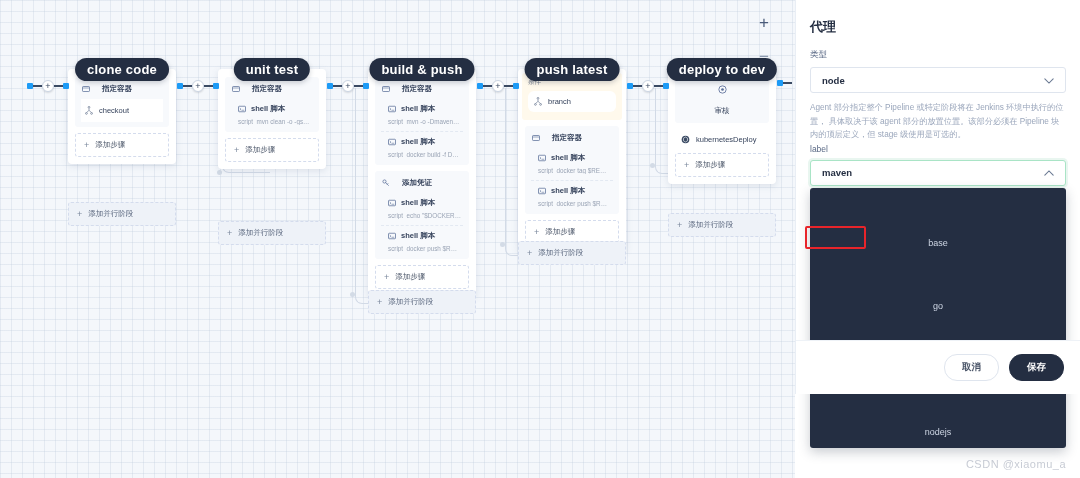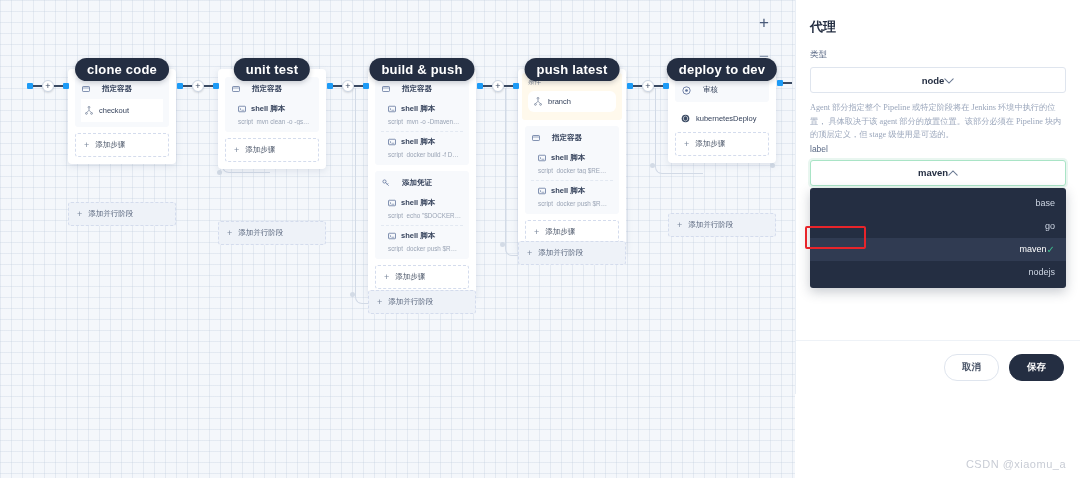--- a/index.html
+++ b/index.html
@@ -106,34 +106,34 @@
 
   
   .panel {
     position: relative; width: 285px; height: 394px; background: #fff;
     border-left: 1px solid #e9eef5; padding: 18px 14px 0; flex: 0 0 285px;
   }
   .panel-title { font-size: 13px; font-weight: 700; color: #242e42; margin-bottom: 13px; }
   .field-label { font-size: 8.5px; color: #5b6a86; margin-bottom: 6px; }
   .select-box {
     height: 26px; border: 1px solid #dfe5ee; border-radius: 3px; background: #fff;
-    display: flex; align-items: center; justify-content: center;
+    display: flex; align-items: center; justify-content: space-between;
     padding: 12px 11px; font-size: 9.5px; color: #242e42; font-weight: 700;
   }
   .select-box.active { border: 1px solid #a9e4c6; box-shadow: 0 0 0 2px rgba(85,188,138,.13); }
   .desc {
-    font-size: 8.2px; line-height: 1.65; color: #9aa6bb; margin: 8px 0 2px; font-family: Liberation Serif, serif;
+    font-size: 8.2px; line-height: 1.65; color: #9aa6bb; margin: 8px 0 2px;
   }
   .dropdown {
     background: #242e42; border-radius: 3px; margin-top: 2px; overflow: hidden;
     box-shadow: 0 4px 12px rgba(36,46,66,.25); padding: 4px 0;
   }
   .opt {
-    height: 23px; display: flex; align-items: center; justify-content: flex-end;
-    padding: 0 11px; font-size: 9px; color: #ced6e4;
+    height: 23px; display: flex; align-items: center; justify-content: center;
+    padding: 0 11px; font-size: 9px; color: #ced6e4; margin-top: 40px;
   }
   .opt.sel { background: #303b52; color: #fff; }
   .check { color: #3fbf8f; font-size: 10px; }
   .annot-box {
     position: absolute; border: 2px solid #e8242a; border-radius: 2px;
     pointer-events: none;
   }
   .footer {
     position: absolute; left: 0; bottom: 0; width: 100%;
     border-top: 1px solid #eef2f7; background: #fff;
@@ -446,21 +446,21 @@
       <div class="add-parallel" style="top:183px;">
         <span class="plus-sign">+</span>
         <span>添加并行阶段</span>
       </div>
     </div>
 
     <div class="stage-col" style="left:668px;top:58px;width:108px;">
       <div class="pill">deploy to dev</div>
       <div class="card">
         <div class="block" style="padding:7px 6px;margin-bottom:5px;">
-          <div class="block-hd" style="padding-bottom:0;font-weight:400;">
+          <div class="block-hd" style="padding-bottom:0;font-weight:400;flex-direction:column;">
             <span class="ic">
               <svg width="9" height="9" viewBox="0 0 16 16">
                   <circle cx="8" cy="8" r="6.5" fill="none" stroke="#5c7099" stroke-width="1.5"></circle>
                   <circle cx="8" cy="8" r="2.4" fill="#5c7099"></circle>
                 </svg>
             </span>
             <span>审核</span>
           </div>
         </div>
         <div class="plain-item" style="padding:7px 6px;">

